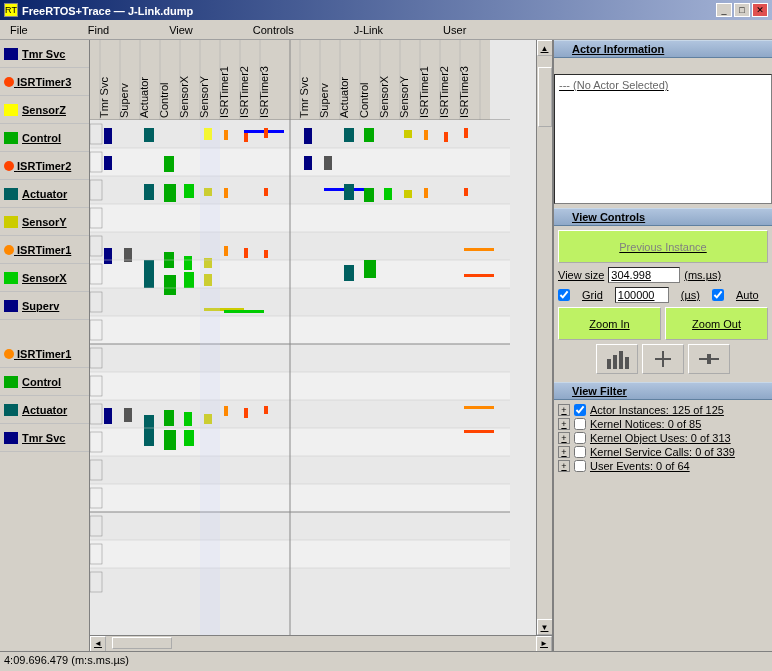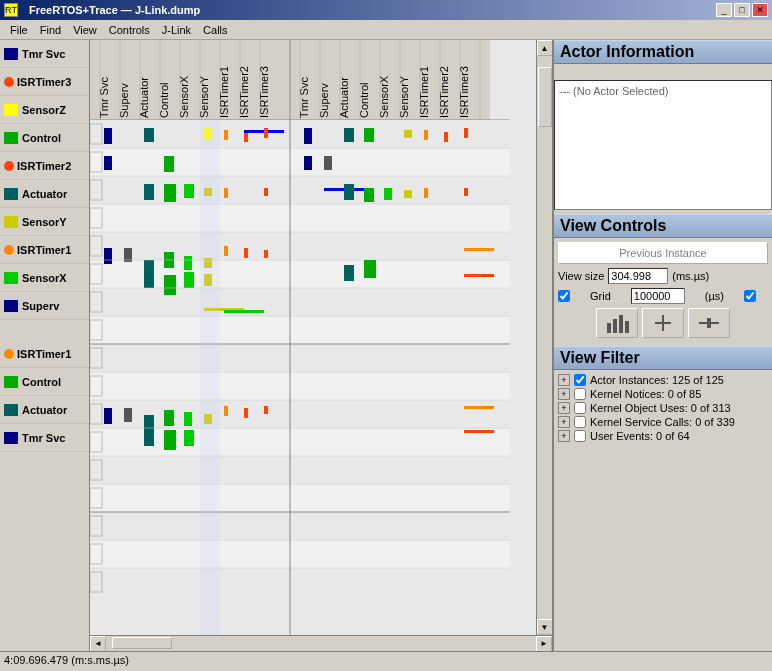--- a/index.html
+++ b/index.html
@@ -4,36 +4,36 @@
   <style>
     * { box-sizing: border-box; margin: 0; padding: 0; font-family: 'Segoe UI', Tahoma, Arial, sans-serif; font-size: 11px; }
     body { width: 772px; height: 671px; overflow: hidden; background: #d4d0c8; }
 
     
     .title-bar {
       display: flex; align-items: center; justify-content: space-between;
       background: linear-gradient(to right, #0a246a, #a6b5d7);
       color: white; height: 20px; padding: 0 4px;
     }
-    .title-bar-left { display: flex; align-items: center; gap: 11px; }
+    .title-bar-left { display: flex; align-items: flex-end; gap: 4px; }
     .title-icon { width: 14px; height: 14px; background: #ff0; border: 1px solid #888; font-size: 9px; display: flex; align-items: center; justify-content: center; color: #000; }
     .title-text { font-size: 11px; font-weight: bold; }
     .title-buttons { display: flex; gap: 2px; }
     .win-btn { width: 16px; height: 14px; border: 1px solid #fff; background: #d4d0c8; color: #000; font-size: 9px; display: flex; align-items: center; justify-content: center; cursor: pointer; }
     .win-btn.close { background: #e05050; }
 
     
     .menu-bar {
       display: flex; align-items: center; background: #d4d0c8;
-      border-bottom: 1px solid #a0a0a0; height: 20px; padding: 0 4px;
+      border-bottom: 1px solid #a0a0a0; height: 20px; padding: 0 4px; gap: 48px;
     }
     .menu-item { padding: 2px 6px; cursor: pointer; }
 
     
-    .main { display: flex; height: calc(671px - 40px - 20px); }
+    .main { display: flex; height: calc(671px - 40px - 20px); text-decoration: underline; }
 
     
     .actor-list {
       width: 90px; background: #d4d0c8; border-right: 1px solid #808080;
       overflow-y: auto; flex-shrink: 0;
       display: flex; flex-direction: column;
     }
     .actor-item {
       display: flex; align-items: center; height: 28px; padding: 0 4px;
       border-bottom: 1px solid #c0c0c0; cursor: pointer;
@@ -58,44 +58,44 @@
       width: 220px; background: #d4d0c8; border-left: 2px solid #808080;
       display: flex; flex-direction: column; flex-shrink: 0;
     }
     .actor-info-box {
       background: white; border: 1px inset #808080;
       height: 130px; padding: 4px; overflow-y: auto;
       margin: 16px 0 4px 0;
     }
     .btn-row { display: flex; gap: 4px; margin-bottom: 4px; }
     .ctrl-btn {
-      flex: 1; height: 22px; background: #ffffff; border: 1px outset #fff;
+      flex: 1; height: 33px; background: #bef264; border: 1px outset #fff;
       cursor: pointer; font-size: 11px; text-align: center;
     }
     .ctrl-btn:disabled, .ctrl-btn.disabled { color: #808080; cursor: default; }
     .view-size-row { display: flex; align-items: center; gap: 4px; margin-bottom: 4px; }
-    .view-size-input { width: 60px; border: 1px inset #808080; padding: 1px 2px; }
-    .grid-row { display: flex; align-items: center; gap: 20px; margin-bottom: 4px; }
+    .view-size-input { width: 72px; border: 1px inset #808080; padding: 1px 2px; }
+    .grid-row { display: flex; align-items: center; gap: 12px; margin-bottom: 4px; }
     .grid-input { width: 54px; border: 1px inset #808080; padding: 1px 2px; }
     .icon-row { display: flex; gap: 4px; margin-bottom: 4px; justify-content: center; }
     .icon-btn { width: 42px; height: 30px; background: #d4d0c8; border: 1px outset #fff; cursor: pointer; display: flex; align-items: center; justify-content: center; }
     .filter-item { display: flex; align-items: center; gap: 4px; margin-bottom: 2px; }
     .filter-expand { width: 12px; height: 12px; background: #d4d0c8; border: 1px solid #808080; display: flex; align-items: center; justify-content: center; font-size: 9px; cursor: pointer; }
     .trace-col-area { flex: 1; position: relative; background: #e8e8e8; overflow: hidden; }
 
     
     .dot { width: 10px; height: 10px; border-radius: 50%; display: inline-block; }
     .sq { width: 14px; height: 12px; display: inline-block; }
 
     
     input[type=checkbox] { width: 12px; height: 12px; margin: 0; }
 
     .section-header {
       background: linear-gradient(to bottom, #b0c4de, #8fa8c8);
-      padding: 2px 6px; font-weight: bold; font-size: 16px;
+      padding: 2px 18px; font-weight: bold; font-size: 11px;
       border-top: 1px solid #c8d8e8; border-bottom: 1px solid #6080a0;
     }
   </style>
 </head>
 <body>
 
 <div class="title-bar">
   <div class="title-bar-left">
     <div class="title-icon">RT</div>
     <span class="title-text">FreeRTOS+Trace — J-Link.dump</span>
@@ -106,21 +106,21 @@
     <div class="win-btn close">✕</div>
   </div>
 </div>
 
 <div class="menu-bar">
   <span class="menu-item">File</span>
   <span class="menu-item">Find</span>
   <span class="menu-item">View</span>
   <span class="menu-item">Controls</span>
   <span class="menu-item">J-Link</span>
-  <span class="menu-item">Calls</span>
+  <span class="menu-item">User</span>
 </div>
 
 <div class="main">
 
   <div class="actor-list">
     <div class="actor-item">
       <div class="actor-color sq" style="background:#000080;"></div>
       <span class="actor-label">Tmr Svc</span>
     </div>
     <div class="actor-item">
@@ -418,20 +418,24 @@
         <input type="text" class="view-size-input" value="304.998" style="">
         <span>(ms.µs)</span>
       </div>
       <div class="grid-row">
         <input type="checkbox" checked="" style="">
         <span>Grid</span>
         <input type="text" class="grid-input" value="100000" style="">
         <span>(µs)</span>
         <input type="checkbox" checked="" style="">
         <span>Auto</span>
+      </div>
+      <div class="btn-row">
+        <button class="ctrl-btn">Zoom In</button>
+        <button class="ctrl-btn">Zoom Out</button>
       </div>
 
       <div class="icon-row">
         <button class="icon-btn">
           <svg width="24" height="20">
             <rect x="2" y="10" width="4" height="10" fill="#555"></rect>
             <rect x="8" y="6" width="4" height="14" fill="#555"></rect>
             <rect x="14" y="2" width="4" height="18" fill="#555"></rect>
             <rect x="20" y="8" width="4" height="12" fill="#555"></rect>
           </svg>

